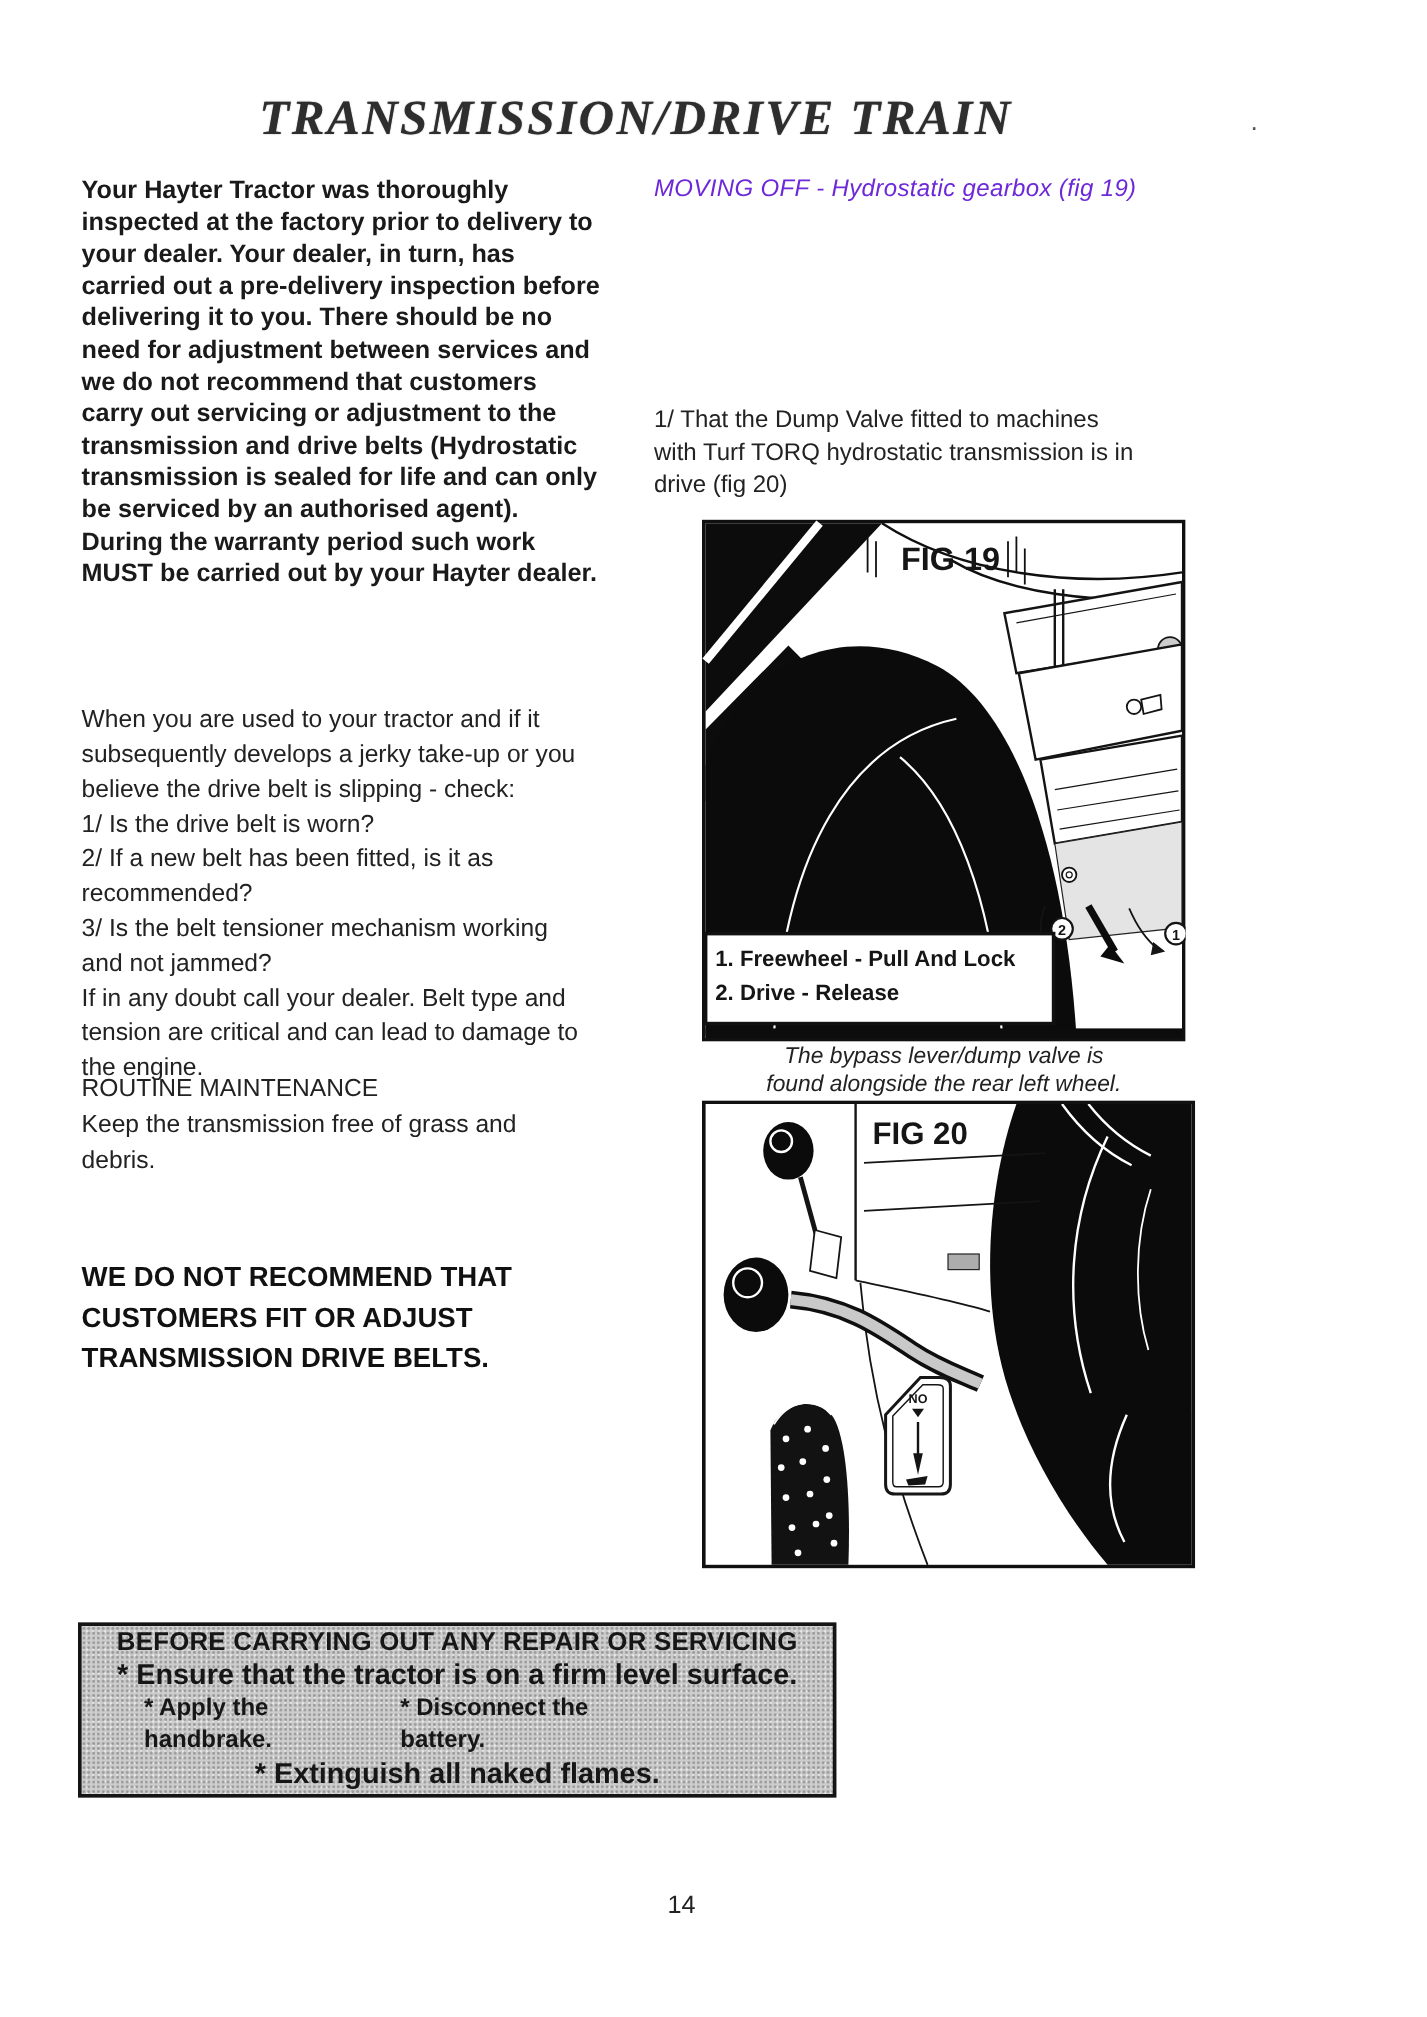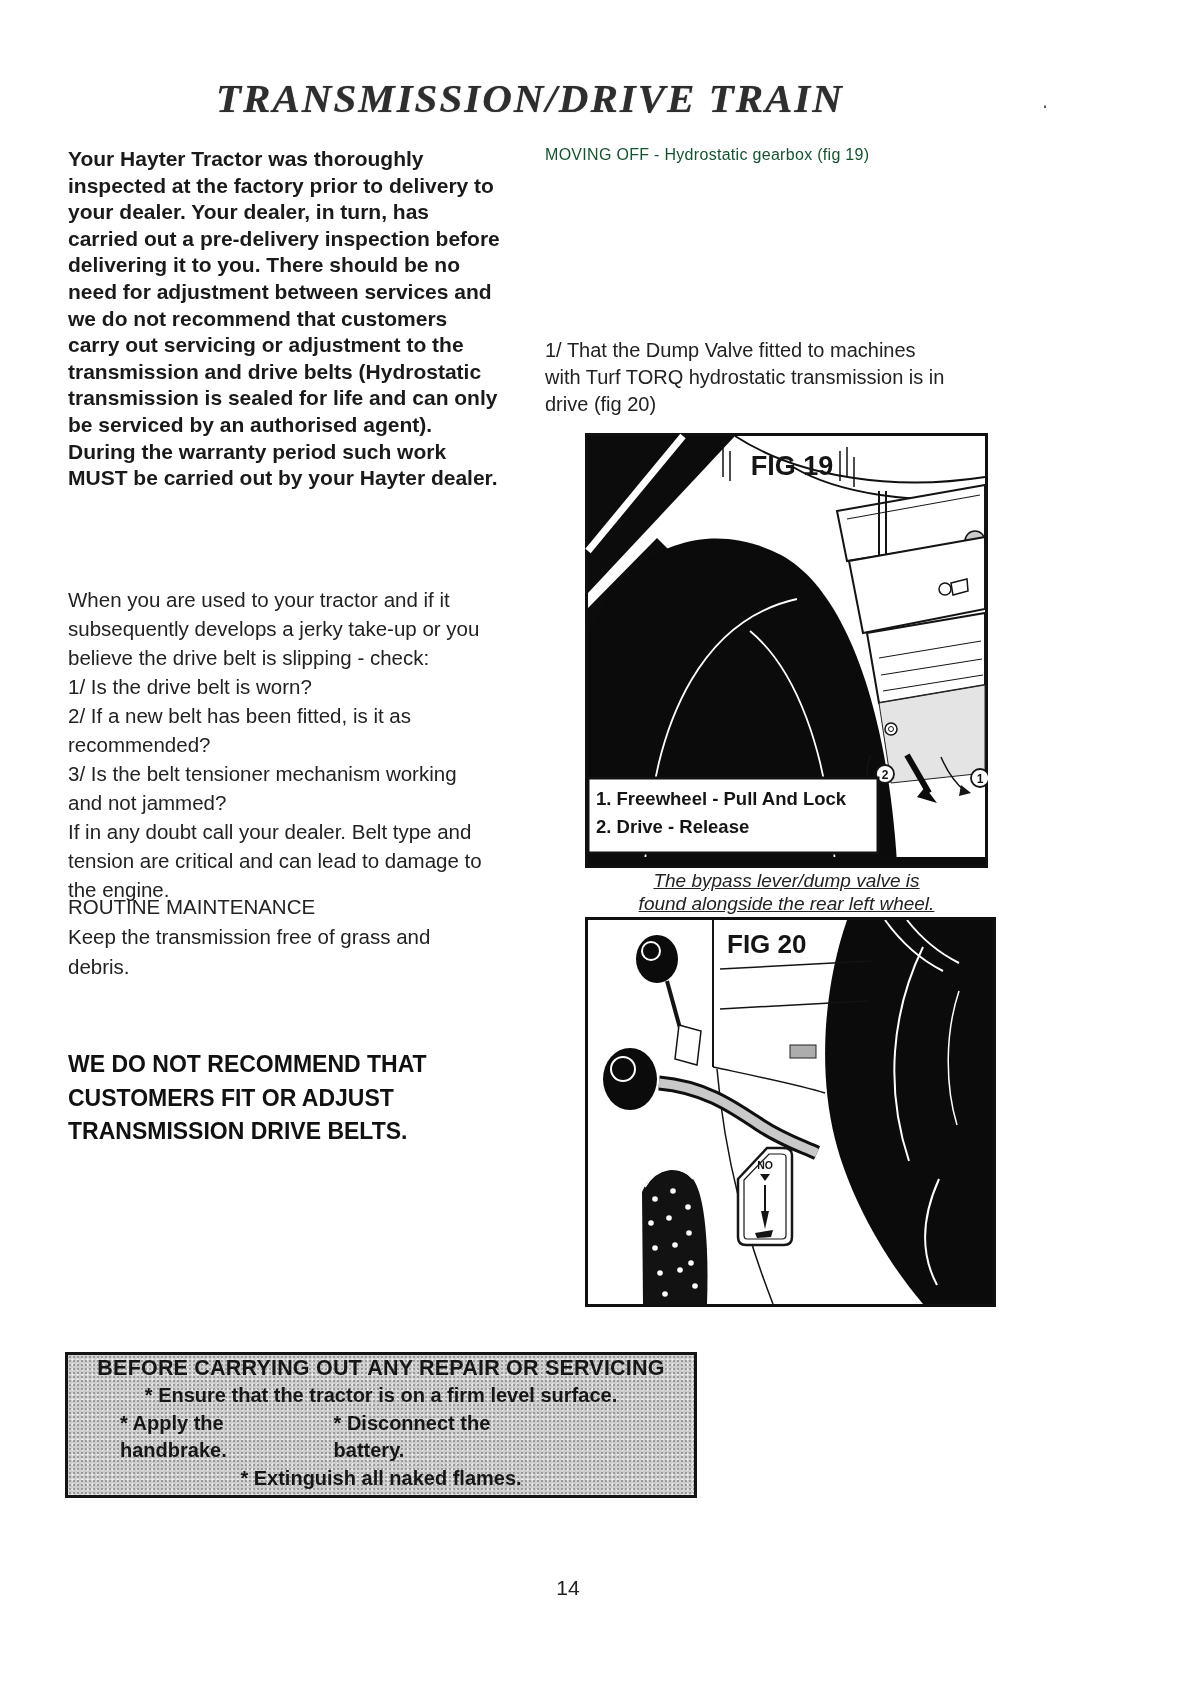--- a/index.html
+++ b/index.html
@@ -36,51 +36,51 @@
   .routine{
     top:892px;
     font-size:20.5px;line-height:30px;color:#222;
   }
   .warning-caps{
     top:1048px;
     font-weight:bold;font-size:23px;line-height:33.5px;color:#111;
   }
   .moving-heading{
     top:146px;
-    font-size:16px;color:#14532d;letter-spacing:0.3px;
+    font-size:20px;color:#6d28d9;letter-spacing:0.3px;font-style:italic;
   }
   .moving-body{
     top:176px;
     font-size:20px;line-height:25px;color:#222;
   }
   .check-item{
     top:337px;
     font-size:20px;line-height:27px;color:#222;
   }
   .fig19-wrap{left:585px;top:433px;width:403px;height:435px;}
   .fig20-wrap{left:585px;top:917px;width:411px;height:390px;}
   .fig-caption{
     left:585px;top:869px;width:403px;
     text-align:center;font-style:italic;
-    font-size:19px;line-height:23px;color:#222;text-decoration:underline;
+    font-size:19px;line-height:23px;color:#222;
   }
   .safety-box{
     left:65px;top:1352px;width:632px;height:146px;
     box-sizing:border-box;
     border:3px solid #141414;
     background-color:#cdcdcd;
     background-image:
       radial-gradient(#9a9a9a 1px, transparent 1.3px),
       radial-gradient(#ebebeb 1px, transparent 1.3px);
     background-size:4px 4px,5px 5px;
     background-position:0 0,2px 2px;
     color:#161616;font-weight:bold;
   }
   .safety-heading{text-align:center;font-size:21.5px;line-height:27px;letter-spacing:0.2px;}
-  .safety-line{text-align:center;font-size:20px;line-height:27.5px;}
+  .safety-line{text-align:center;font-size:24px;line-height:27.5px;}
   .safety-split{
     display:flex;justify-content:space-between;
     padding-left:52px;padding-right:130px;
     font-size:20px;line-height:27.5px;
   }
   .page-number{left:0;top:1576px;width:1136px;text-align:center;font-size:21px;color:#222;}
   svg{display:block;}
   svg text{font-family:"Liberation Sans", sans-serif;}
 </style>
 </head>

